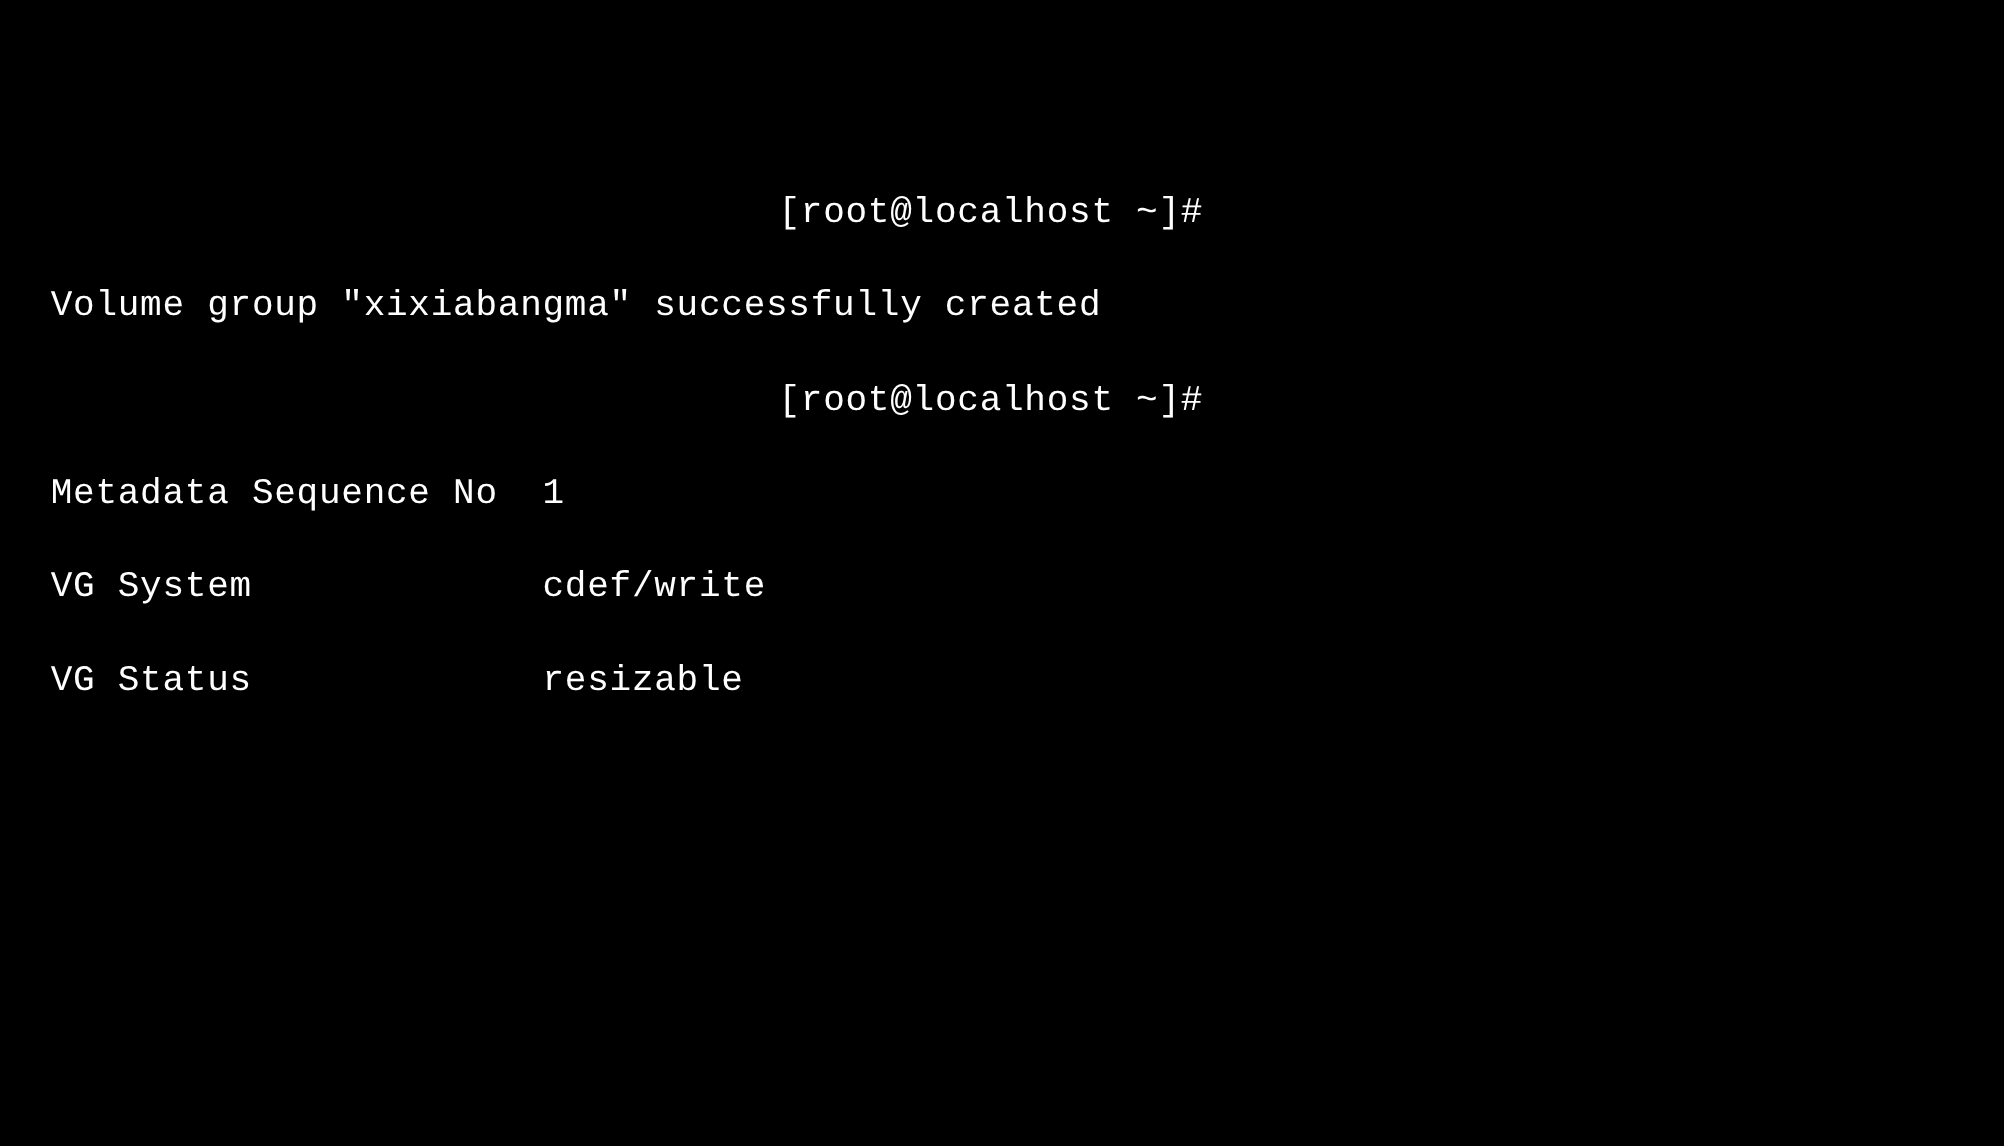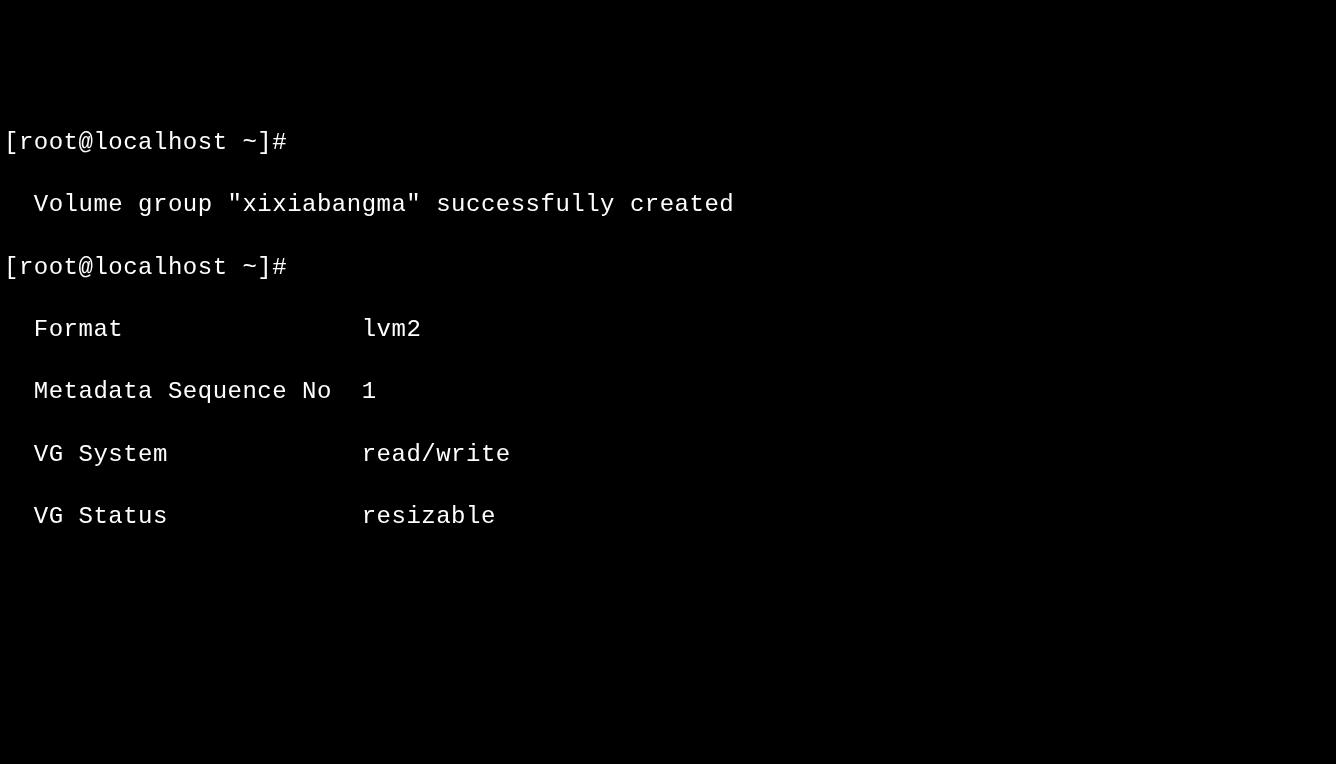--- a/index.html
+++ b/index.html
@@ -16,36 +16,36 @@
       padding: 2px 4px;
       white-space: pre;
       letter-spacing: 0.5px;
     }
     .terminal-output {
       font-family: inherit;
     }
     .prompt-line {
       display: flex;
       flex-wrap: nowrap;
+      justify-content: center;
     }
     .output-line {
       display: block;
     }
   </style>
 </head>
 <body>
 
 
 
 <div class="terminal-output"><span class="prompt-line"><span>[root@localhost ~]# </span></span>
 <span class="output-line">  Volume group "xixiabangma" successfully created</span>
 <span class="prompt-line"><span>[root@localhost ~]# </span></span>
-<span class="output-line"><span>  Format               </span><span> lvm2</span></span>
 <span class="output-line"><span>  Metadata Sequence No </span><span> 1</span></span>
-<span class="output-line"><span>  VG System            </span><span> read/write</span></span>
+<span class="output-line"><span>  VG System            </span><span> cdef/write</span></span>
 <span class="output-line"><span>  VG Status            </span><span> resizable</span></span>
 
 
 
 
 
 
 
 
 

